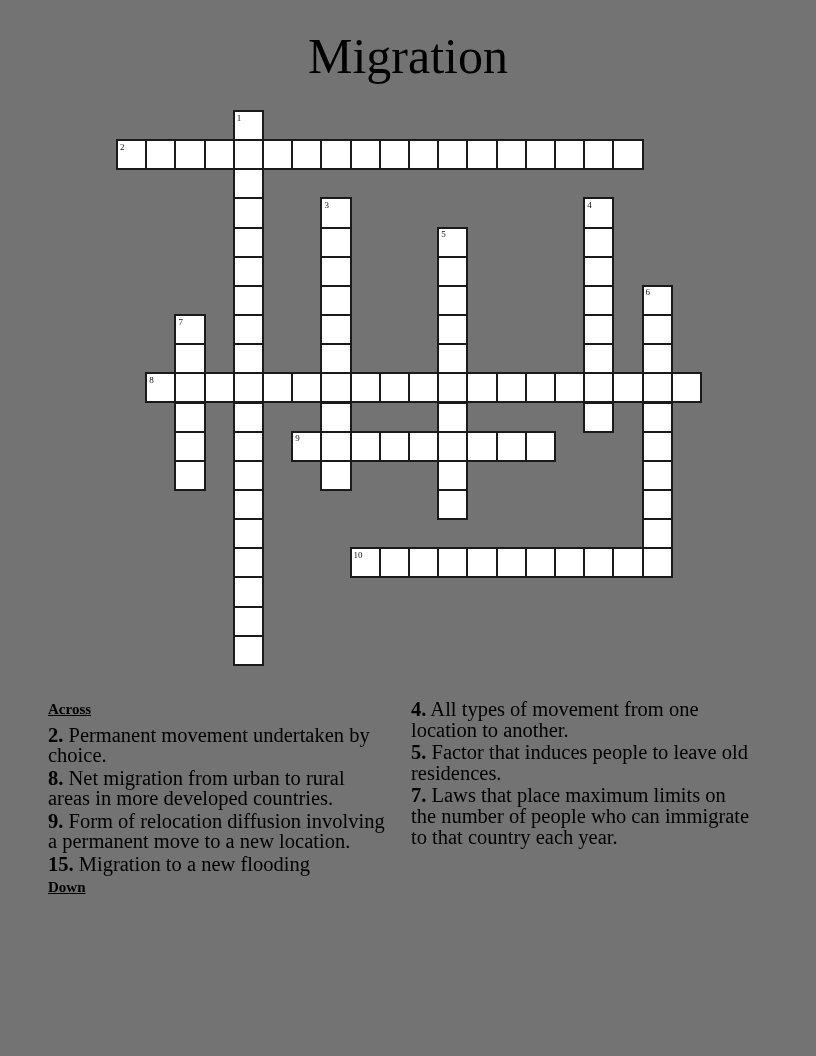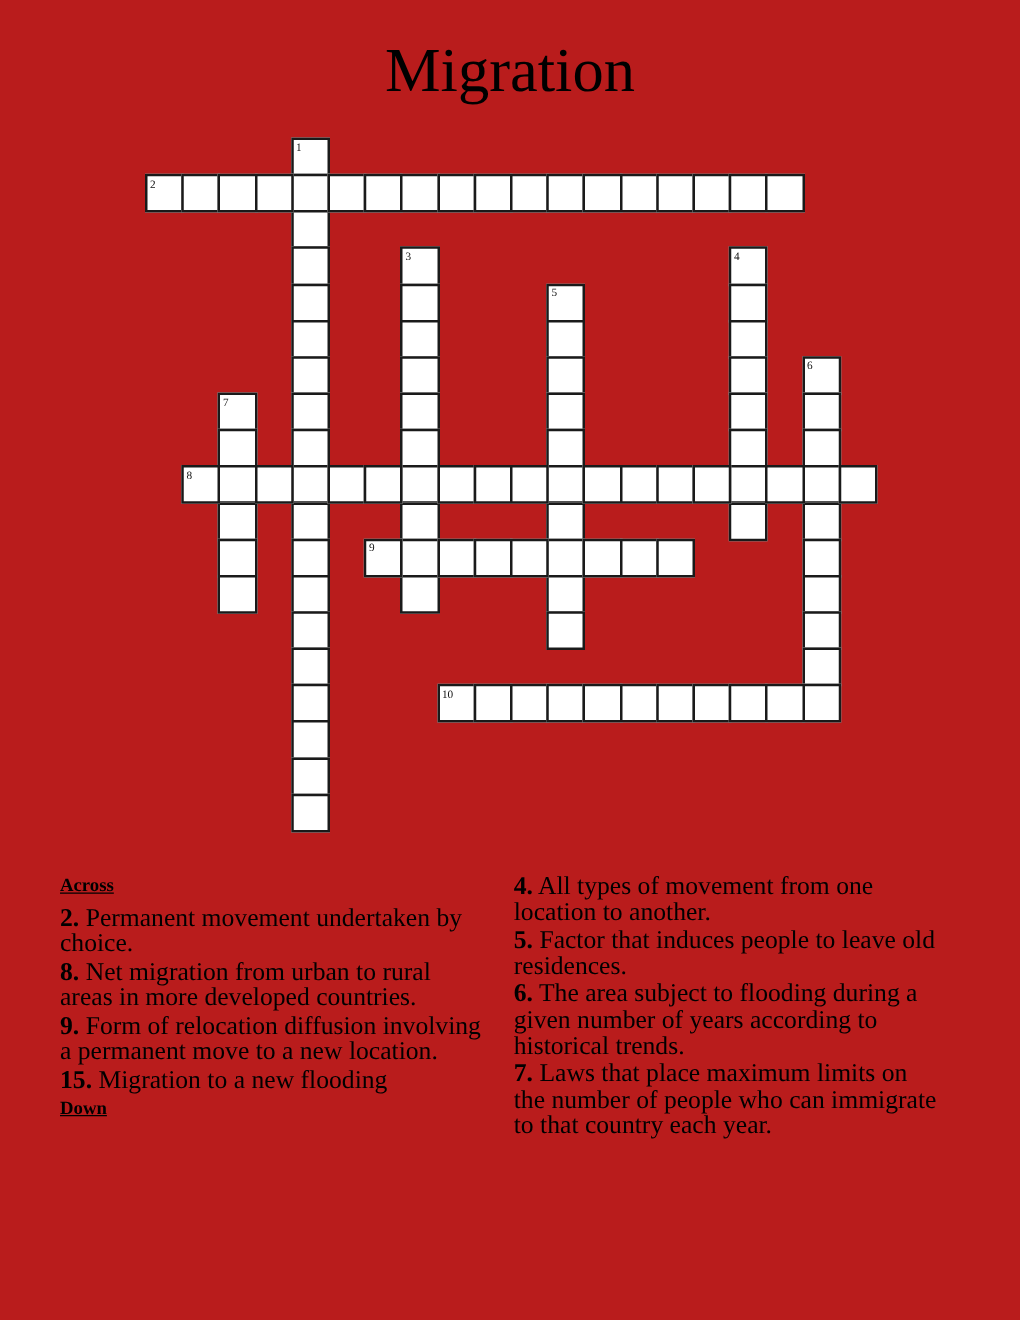--- a/index.html
+++ b/index.html
@@ -1,18 +1,18 @@
 <!DOCTYPE html>
 <html><head>
 <meta charset="utf-8">
 <title>Migration</title>
 <style>
   html,body { margin:0; padding:0; background:#ffffff; }
   .page {
-    position:relative; width:816px; height:1056px; background:#b91c1c;
+    position:relative; width:816px; height:1056px; background:#737373;
     font-family:"Liberation Serif", serif; color:#000; overflow:hidden;text-decoration:underline;
   }
   .title {
     position:absolute; top:30px; left:0; width:816px;
     text-align:center; font-size:50px; line-height:52px; color:#000;
     white-space:nowrap;
   }
   .grid { position:absolute; left:116px; top:110px; width:586px; height:556px; }
   .cell {
     position:absolute; box-sizing:border-box;
@@ -186,18 +186,17 @@
           <p class="clue"><span class="cnum">8.</span><span> Net migration from urban to rural areas in more developed countries.</span></p>
           <p class="clue"><span class="cnum">9.</span><span> Form of relocation diffusion involving a permanent move to a new location.</span></p>
           <p class="clue"><span class="cnum">15.</span><span> Migration to a new flooding</span></p>
         </div>
       <h2 class="clue-head down-head">Down</h2>
     </div>
     <div class="clue-col col-right">
       <div>
           <p class="clue"><span class="cnum">4.</span><span> All types of movement from one location to another.</span></p>
           <p class="clue"><span class="cnum">5.</span><span> Factor that induces people to leave old residences.</span></p>
-          <p class="clue"><span class="cnum">6.</span><span> The area subject to flooding during a given number of years according to historical trends.</span></p>
           <p class="clue"><span class="cnum">7.</span><span> Laws that place maximum limits on the number of people who can immigrate to that country each year.</span></p>
         </div>
     </div>
   </div>
 </div>
 
 </body></html>

